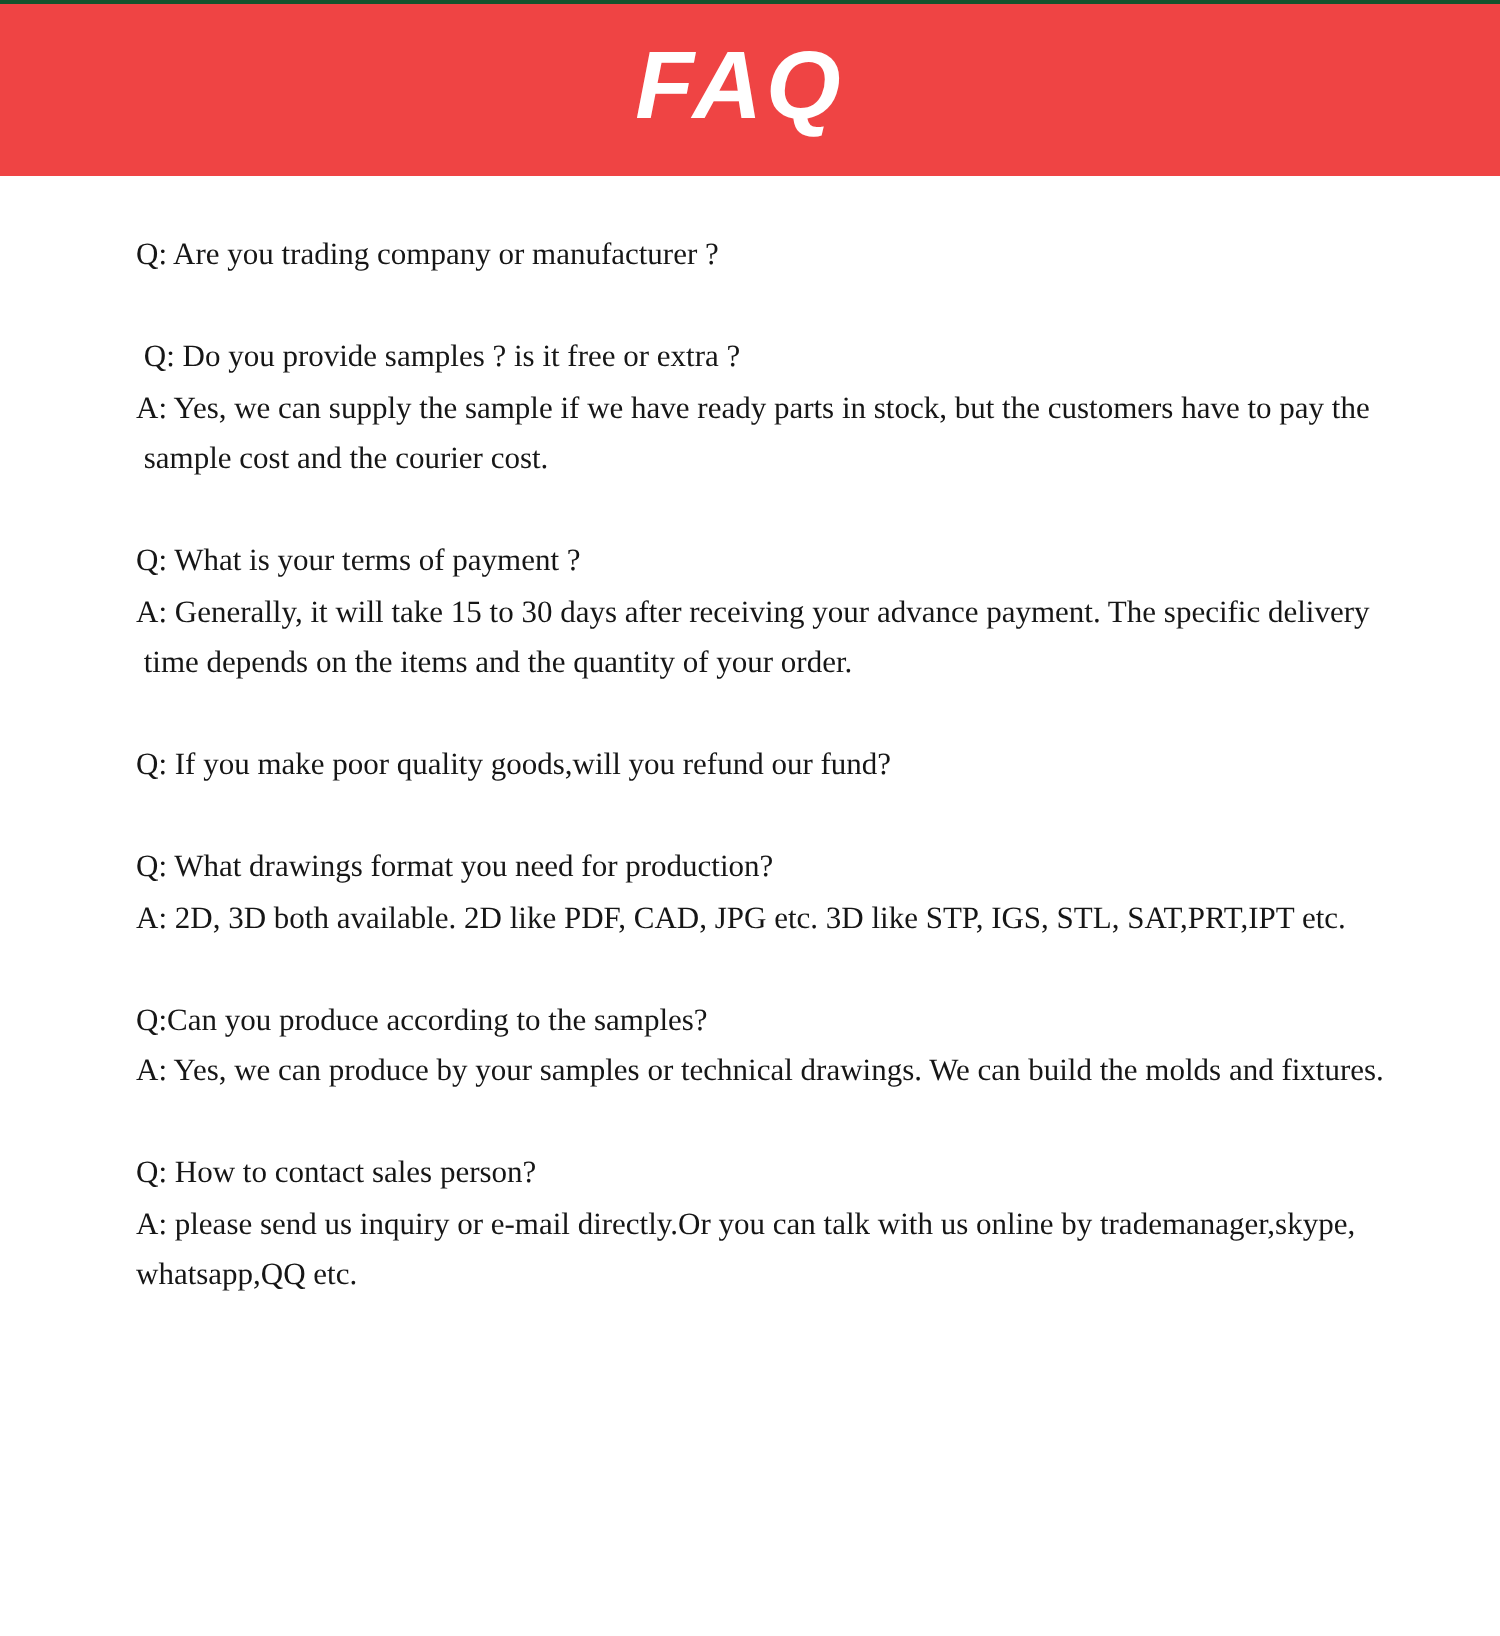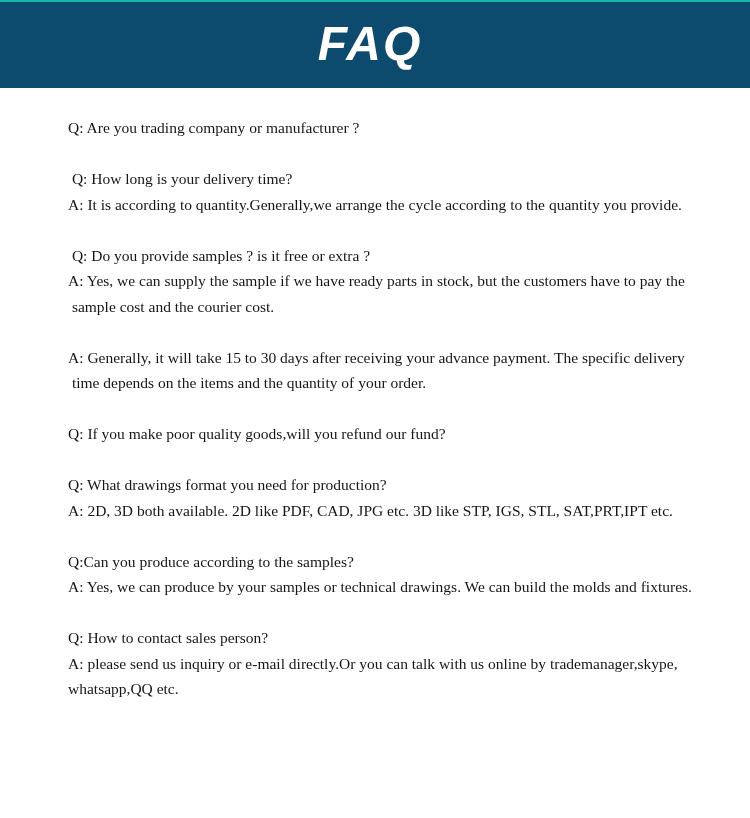--- a/index.html
+++ b/index.html
@@ -8,22 +8,22 @@
   }
   body {
     width: 750px;
     height: 818px;
     background: #ffffff;
     overflow: hidden;
     font-family: "Liberation Serif", serif;
   }
   .banner {
     height: 88px;
-    background: #0c4a6e;
-    border-top: 2px solid #14b8a6;
+    background: #ef4444;
+    border-top: 2px solid #14532d;
     box-sizing: border-box;
     display: flex;
     align-items: center;
     justify-content: center;
   }
   .banner-title {
     color: #ffffff;
     font-family: "Liberation Sans", sans-serif;
     font-weight: bold;
     font-style: italic;
@@ -52,32 +52,29 @@
 <header class="banner">
   <div class="banner-title">FAQ</div>
 </header>
 
 <main class="content">
 
   <div class="faq-item">
     <div class="q-line">Q: Are you trading company or manufacturer ?</div>
   </div>
 
-  <div class="faq-item">
-    <div class="q-line"> Q: How long is your delivery time?</div>
-    <div class="a-line">A: It is according to quantity.Generally,we arrange the cycle according to the quantity you provide.</div>
-  </div>
 
   <div class="faq-item">
     <div class="q-line"> Q: Do you provide samples ? is it free or extra ?</div>
     <div class="a-line">A: Yes, we can supply the sample if we have ready parts in stock, but the customers have to pay the
  sample cost and the courier cost.</div>
   </div>
 
   <div class="faq-item">
+    <div class="q-line">Q: What is your terms of payment ?</div>
     <div class="a-line">A: Generally, it will take 15 to 30 days after receiving your advance payment. The specific delivery
  time depends on the items and the quantity of your order.</div>
   </div>
 
   <div class="faq-item">
     <div class="q-line">Q: If you make poor quality goods,will you refund our fund?</div>
   </div>
 
   <div class="faq-item">
     <div class="q-line">Q: What drawings format you need for production?</div>

